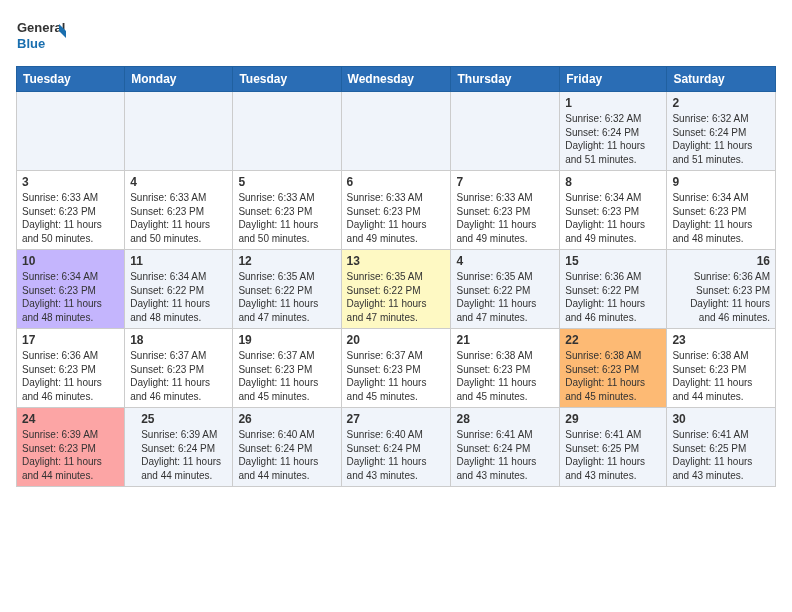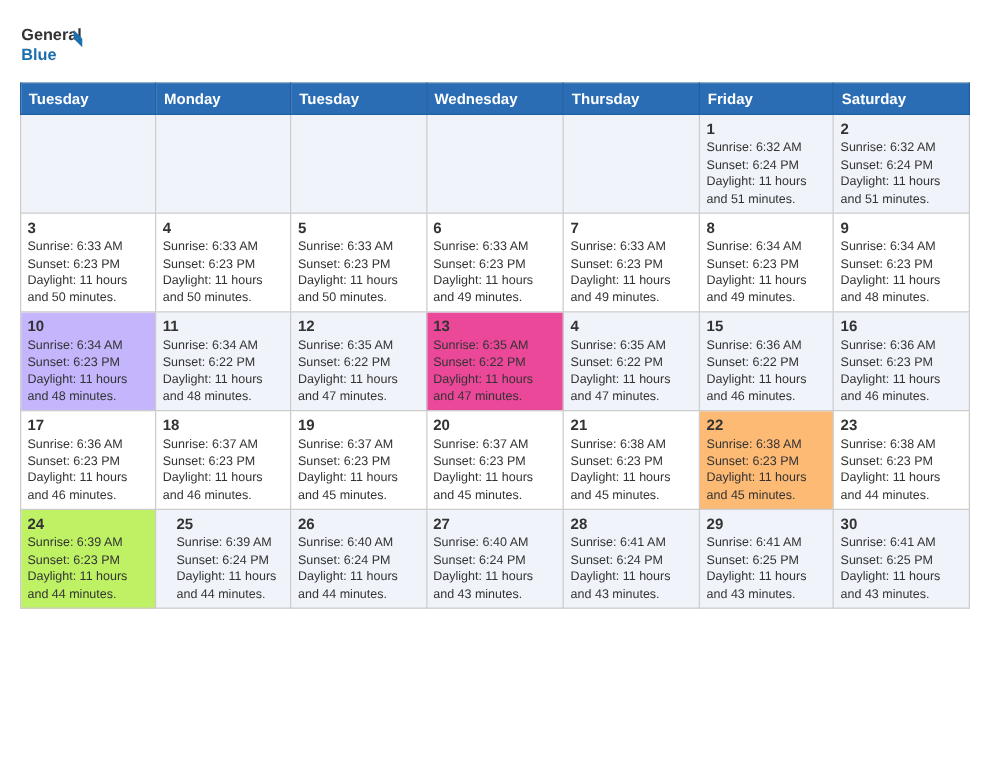--- a/index.html
+++ b/index.html
@@ -207,42 +207,42 @@
 Daylight: 11 hours
 and 48 minutes.</div>
           </td>
           <td style="background: rgb(240, 244, 250);">
             <span class="day-num">12</span>
             <div class="day-info" style="white-space: pre-line;">Sunrise: 6:35 AM
 Sunset: 6:22 PM
 Daylight: 11 hours
 and 47 minutes.</div>
           </td>
-          <td style="background: #ec4899;">
+          <td style="background: #fef9c3;">
             <span class="day-num">13</span>
             <div class="day-info" style="white-space: pre-line;">Sunrise: 6:35 AM
 Sunset: 6:22 PM
 Daylight: 11 hours
 and 47 minutes.</div>
           </td>
           <td style="background: rgb(240, 244, 250);">
             <span class="day-num">4</span>
             <div class="day-info" style="white-space: pre-line;">Sunrise: 6:35 AM
 Sunset: 6:22 PM
 Daylight: 11 hours
 and 47 minutes.</div>
           </td>
           <td style="background: rgb(240, 244, 250);">
             <span class="day-num">15</span>
             <div class="day-info" style="white-space: pre-line;">Sunrise: 6:36 AM
 Sunset: 6:22 PM
 Daylight: 11 hours
 and 46 minutes.</div>
           </td>
-          <td style="background: rgb(240, 244, 250);">
+          <td style="background: rgb(240, 244, 250); text-align: right;">
             <span class="day-num">16</span>
             <div class="day-info" style="white-space: pre-line;">Sunrise: 6:36 AM
 Sunset: 6:23 PM
 Daylight: 11 hours
 and 46 minutes.</div>
           </td>
         </tr>
         <tr>
           <td style="background: rgb(255, 255, 255);">
             <span class="day-num">17</span>
@@ -288,21 +288,21 @@
           </td>
           <td style="background: rgb(255, 255, 255);">
             <span class="day-num">23</span>
             <div class="day-info" style="white-space: pre-line;">Sunrise: 6:38 AM
 Sunset: 6:23 PM
 Daylight: 11 hours
 and 44 minutes.</div>
           </td>
         </tr>
         <tr>
-          <td style="background: #bef264;">
+          <td style="background: #fca5a5;">
             <span class="day-num">24</span>
             <div class="day-info" style="white-space: pre-line;">Sunrise: 6:39 AM
 Sunset: 6:23 PM
 Daylight: 11 hours
 and 44 minutes.</div>
           </td>
           <td style="background: rgb(240, 244, 250); padding-left: 16px;">
             <span class="day-num">25</span>
             <div class="day-info" style="white-space: pre-line;">Sunrise: 6:39 AM
 Sunset: 6:24 PM

